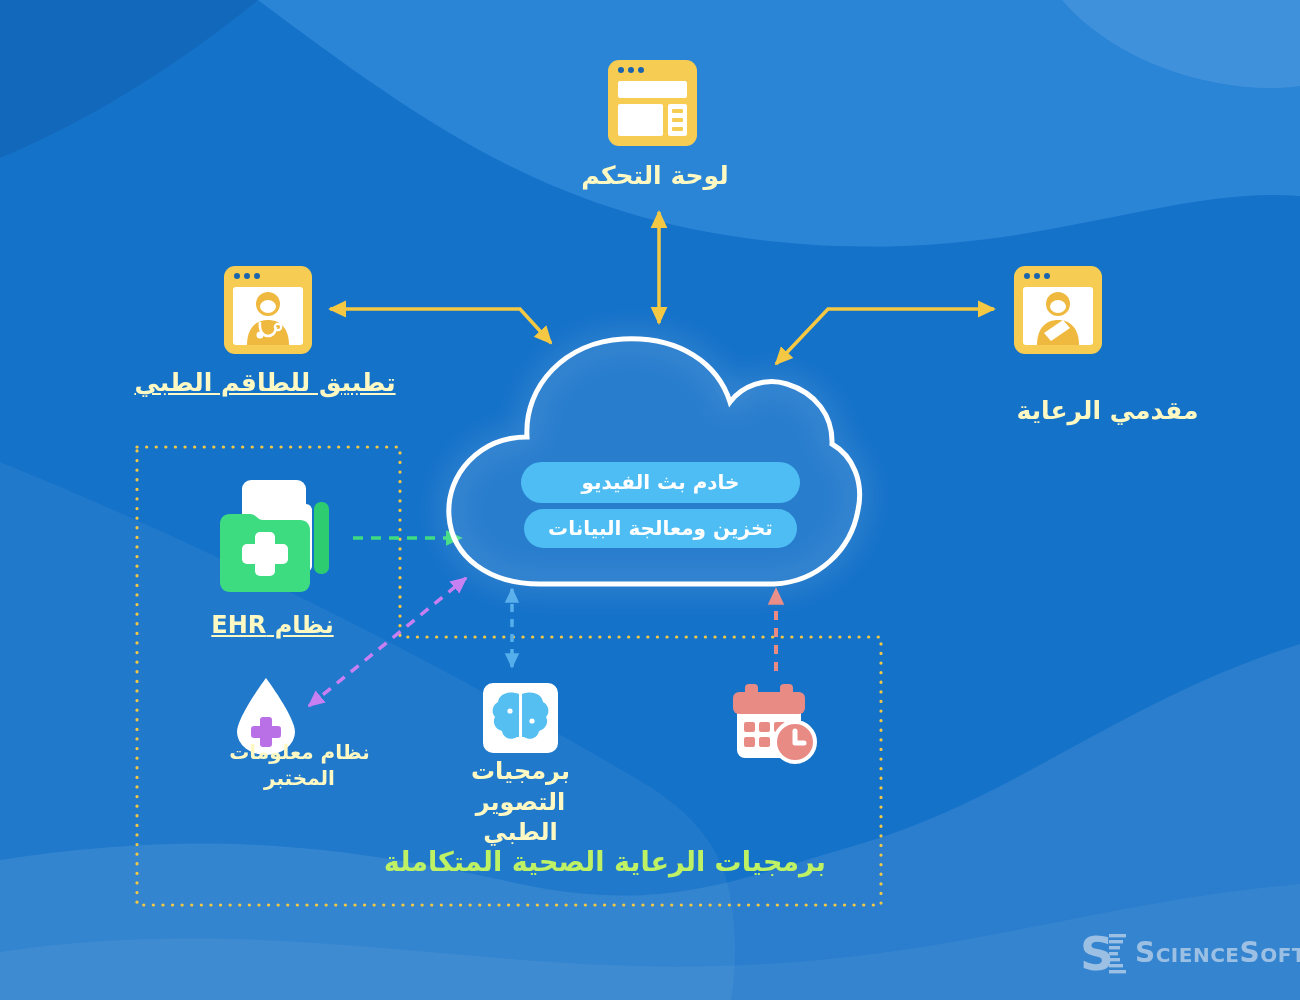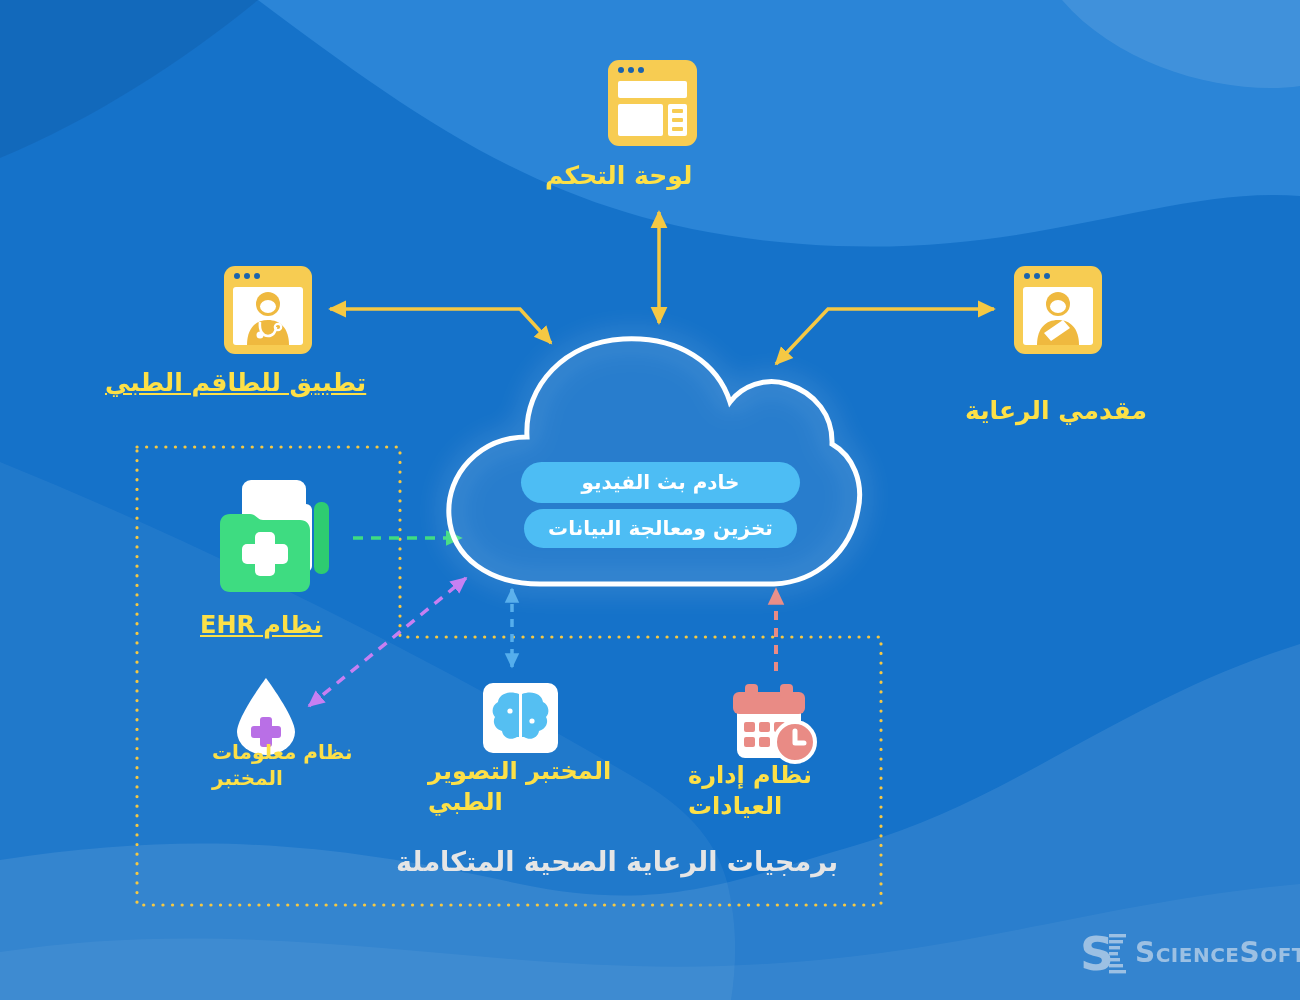--- a/index.html
+++ b/index.html
@@ -1,19 +1,19 @@
 <!DOCTYPE html>
 <html lang="ar"><head>
 <meta charset="utf-8">
 <style>
   html,body{margin:0;padding:0;background:#0e5fae;}
   .canvas{position:relative;width:1300px;height:1000px;overflow:hidden;
           background:#1572C9;font-family:"DejaVu Sans","Liberation Sans",sans-serif;}
   .layer{position:absolute;left:0;top:0;width:1300px;height:1000px;}
-  .label{position:absolute;color:#fde047;font-weight:700;text-align:left;direction:rtl;
+  .label{position:absolute;color:#fef9c3;font-weight:700;text-align:center;direction:rtl;
          line-height:1.28;font-family:"DejaVu Sans","Liberation Sans",sans-serif;}
   
   .win{position:absolute;background:#F7CC52;border-radius:11px;box-shadow:0 0 0 0 rgba(0,0,0,0);}
   .win .dots{position:absolute;left:10px;top:7px;display:flex;gap:4px;}
   .win .dots i{width:6px;height:6px;border-radius:50%;background:#1b64ae;}
   .db-bar{position:absolute;left:10px;top:21px;width:69px;height:17px;background:#fff;border-radius:2px;}
   .db-main{position:absolute;left:10px;top:44px;width:45px;height:32px;background:#fff;border-radius:2px;}
   .db-side{position:absolute;left:60px;top:44px;width:19px;height:32px;background:#fff;border-radius:2px;
            display:flex;flex-direction:column;align-items:center;justify-content:space-evenly;}
   .db-side i{width:11px;height:4px;background:#F7CC52;border-radius:1px;}
@@ -163,45 +163,41 @@
 
   <div class="tile" style="left:483px;top:683px;width:75px;height:70px;">
     <svg width="75" height="70" viewBox="0 0 75 70">
       <path d="M36,11 C26,7 16,11 15,19 C9,22 8,30 12,34 C9,39 12,46 19,48 C20,55 28,58 34,54 L36,54 Z" fill="#55BFF2"></path>
       <path d="M39,11 C49,7 59,11 60,19 C66,22 67,30 63,34 C66,39 63,46 56,48 C55,55 47,58 41,54 L39,54 Z" fill="#55BFF2"></path>
       <circle cx="27" cy="28" r="2.6" fill="#fff"></circle>
       <circle cx="49" cy="38" r="2.6" fill="#fff"></circle>
     </svg>
   </div>
   <div class="label" style="left:428px;top:756px;width:185px;font-size:24px;">
-    <span>المختبر التصوير</span><br>
+    <span>برمجيات التصوير</span><br>
     <span>الطبي</span>
   </div>
 
   <div style="position:absolute;left:733px;top:684px;width:86px;height:84px;">
     <svg width="86" height="84" viewBox="0 0 86 84">
       <rect x="4" y="22" width="64" height="52" rx="8" fill="#fff"></rect>
       <rect x="0" y="8" width="72" height="22" rx="6" fill="#E98B85"></rect>
       <rect x="12" y="0" width="13" height="14" rx="4" fill="#E98B85"></rect>
       <rect x="47" y="0" width="13" height="14" rx="4" fill="#E98B85"></rect>
       <rect x="11" y="38" width="11" height="10" rx="2" fill="#E98B85"></rect>
       <rect x="26" y="38" width="11" height="10" rx="2" fill="#E98B85"></rect>
       <rect x="41" y="38" width="11" height="10" rx="2" fill="#E98B85"></rect>
       <rect x="11" y="53" width="11" height="10" rx="2" fill="#E98B85"></rect>
       <rect x="26" y="53" width="11" height="10" rx="2" fill="#E98B85"></rect>
       <circle cx="62" cy="58" r="20" fill="#E98B85" stroke="#fff" stroke-width="4"></circle>
       <path d="M62,47 V59 H71" stroke="#fff" stroke-width="5" fill="none" stroke-linecap="round" stroke-linejoin="round"></path>
     </svg>
   </div>
-  <div class="label" style="left:688px;top:760px;width:175px;font-size:24px;">
-    <span>نظام إدارة</span><br>
-    <span>العيادات</span>
-  </div>
-
-  <div class="label" style="left:396px;top:845px;width:470px;font-size:27px;color:#e5e5e5;">برمجيات الرعاية الصحية المتكاملة</div>
+
+  <div class="label" style="left:356px;top:845px;width:470px;font-size:27px;color:#bef264;text-align:right;">برمجيات الرعاية الصحية المتكاملة</div>
 
   <div class="logo" style="left:1082px;top:928px;">
     <svg width="44" height="48" viewBox="0 0 44 48">
       <text x="-2" y="42" font-size="47" font-weight="bold" fill="#9CC0E3" font-family="DejaVu Sans, Liberation Sans, sans-serif">S</text>
       <g fill="#9CC0E3">
         <rect x="27" y="6" width="17" height="3.4"></rect>
         <rect x="27" y="12" width="14" height="3.4"></rect>
         <rect x="27" y="18" width="11" height="3.4"></rect>
         <rect x="27" y="24" width="9" height="3.4"></rect>
         <rect x="27" y="30" width="11" height="3.4"></rect>

